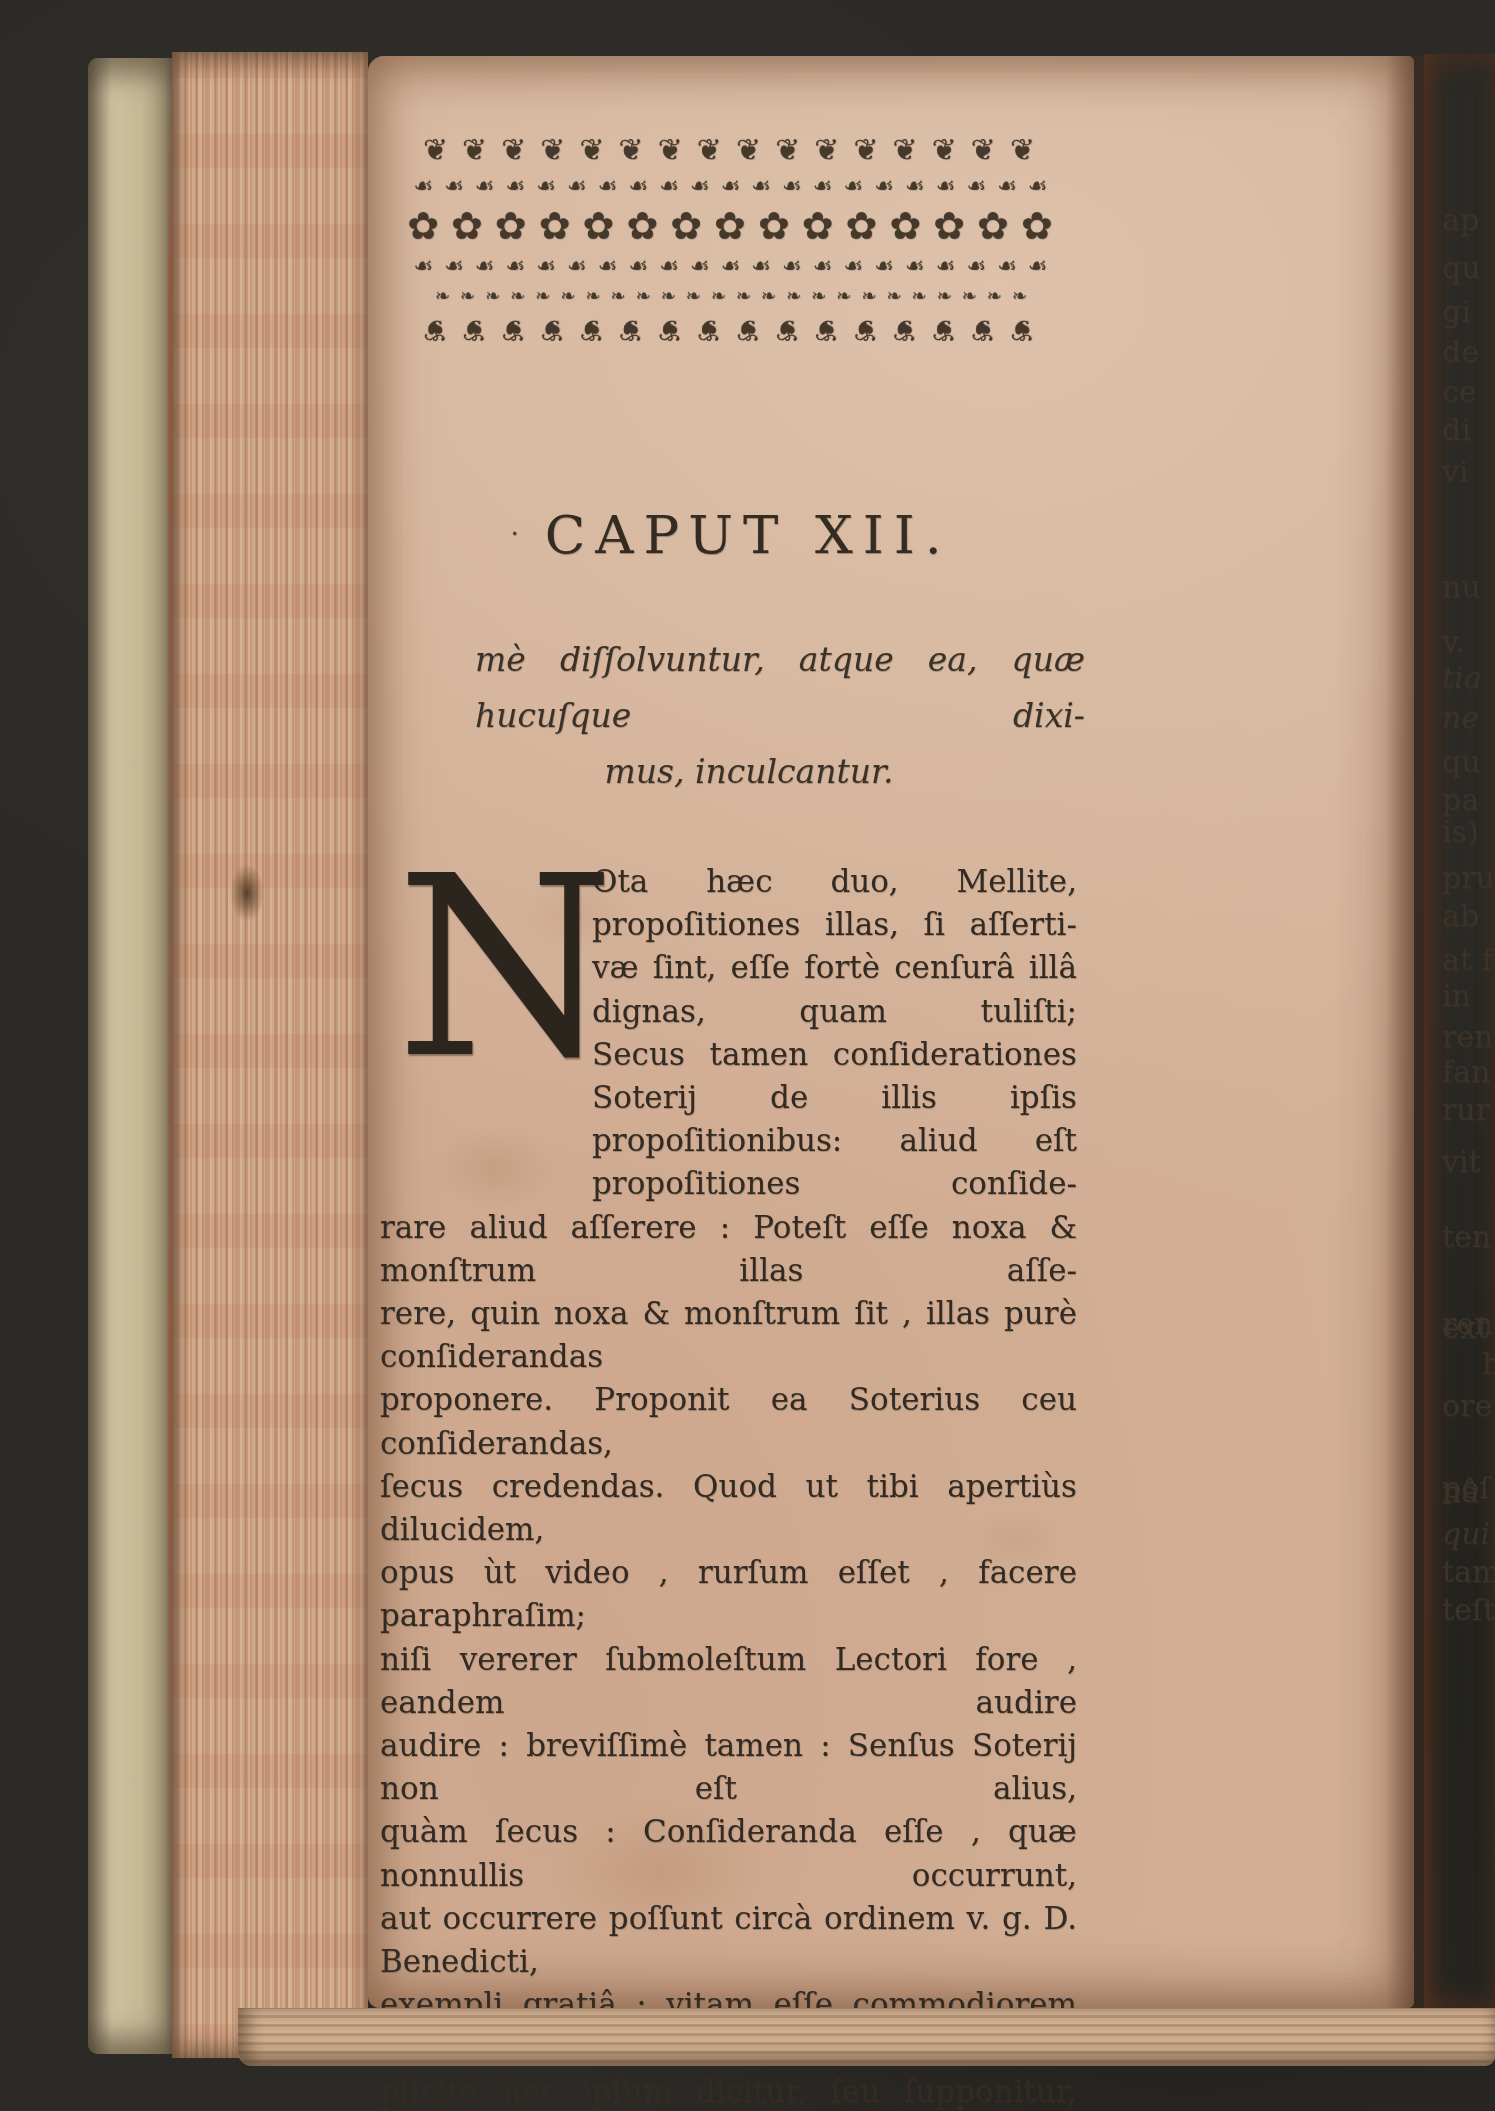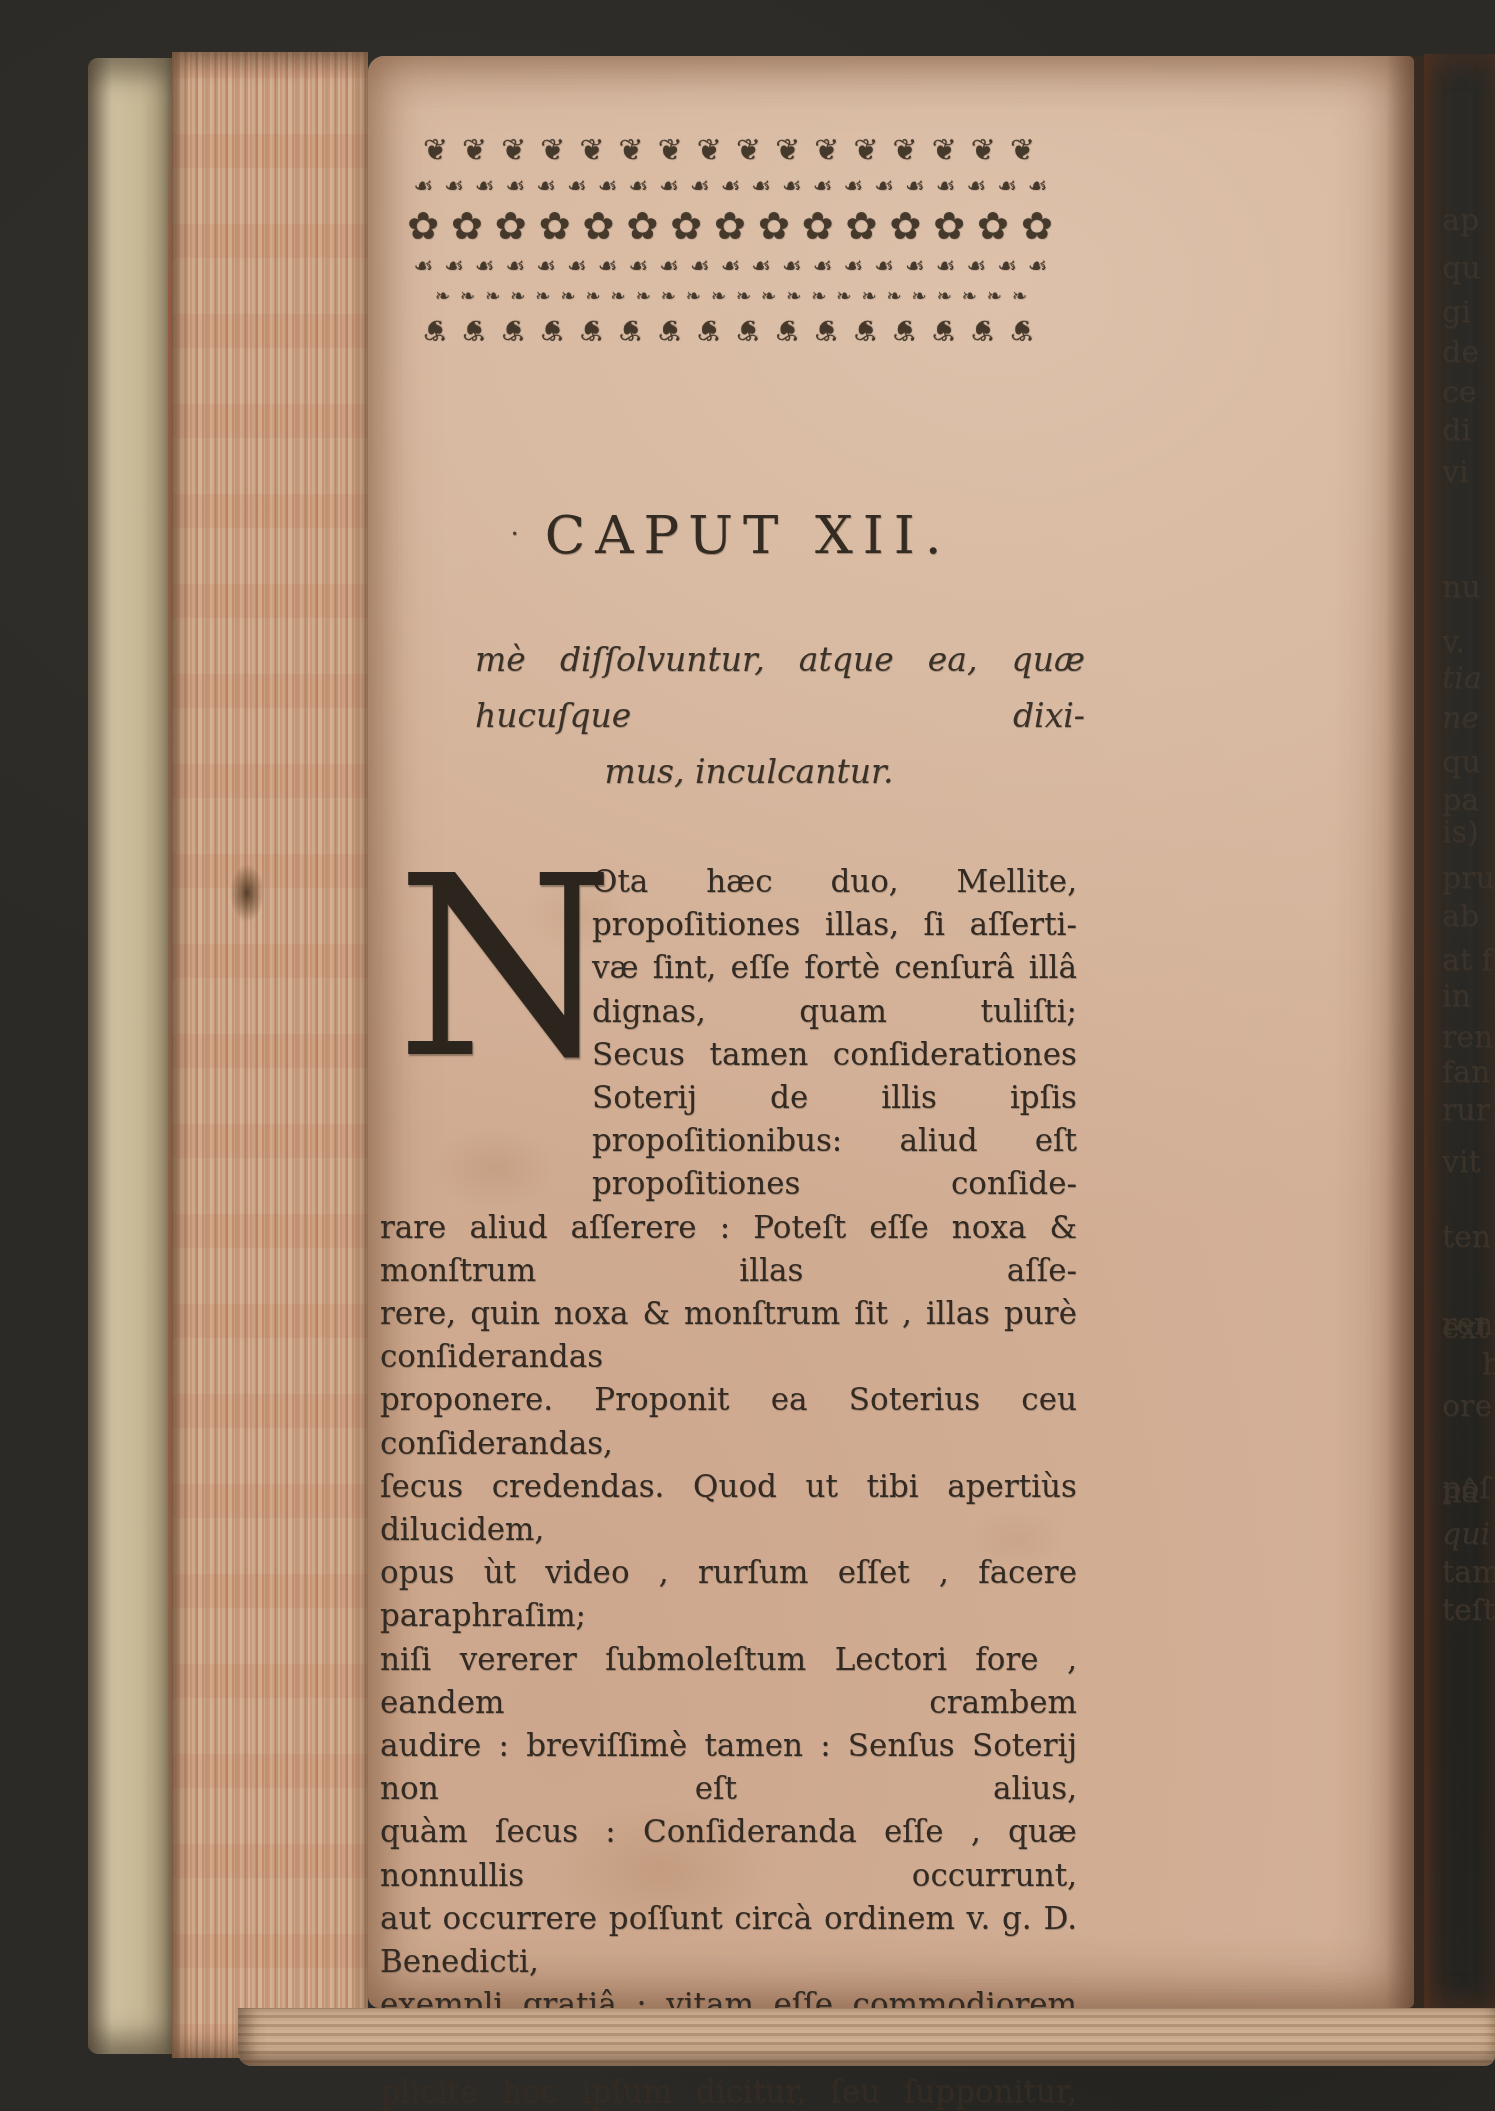--- a/index.html
+++ b/index.html
@@ -163,21 +163,21 @@
       <div>
           <div class="line indent">Ota hæc duo, Mellite, propoſitiones illas, ſi aſſerti-</div>
           <div class="line indent">væ ſint, eſſe fortè cenſurâ illâ dignas, quam tuliſti;</div>
           <div class="line indent">Secus tamen conſiderationes Soterij de illis ipſis</div>
           <div class="line indent">propoſitionibus:  aliud eſt propoſitiones conſide-</div>
           <div class="line">rare  aliud aſſerere :  Poteſt eſſe noxa &amp; monſtrum illas aſſe-</div>
           <div class="line">rere, quin noxa &amp; monſtrum ſit ,  illas purè conſiderandas</div>
           <div class="line">proponere.    Proponit  ea  Soterius  ceu  conſiderandas,</div>
           <div class="line">ſecus  credendas.    Quod  ut  tibi  apertiùs  dilucidem,</div>
           <div class="line">opus  ùt  video ,   rurſum  eſſet ,   facere  paraphraſim;</div>
-          <div class="line">niſi vererer ſubmoleſtum Lectori fore ,  eandem crambem</div>
+          <div class="line">niſi vererer ſubmoleſtum Lectori fore ,  eandem audire</div>
           <div class="line">audire :  breviſſimè tamen :   Senſus Soterij non eſt alius,</div>
           <div class="line">quàm ſecus :   Conſideranda eſſe ,  quæ nonnullis occurrunt,</div>
           <div class="line">aut  occurrere  poſſunt  circà  ordinem  v. g.  D. Benedicti,</div>
           <div class="line">exempli gratiâ :  vitam eſſe commodiorem &amp;c.  in quo im-</div>
           <div class="line">plicitè hoc ipſum dicitur, ſeu ſupponitur, quod hoc vel illud,</div>
         </div>
 
     </div>
 
   </div>

